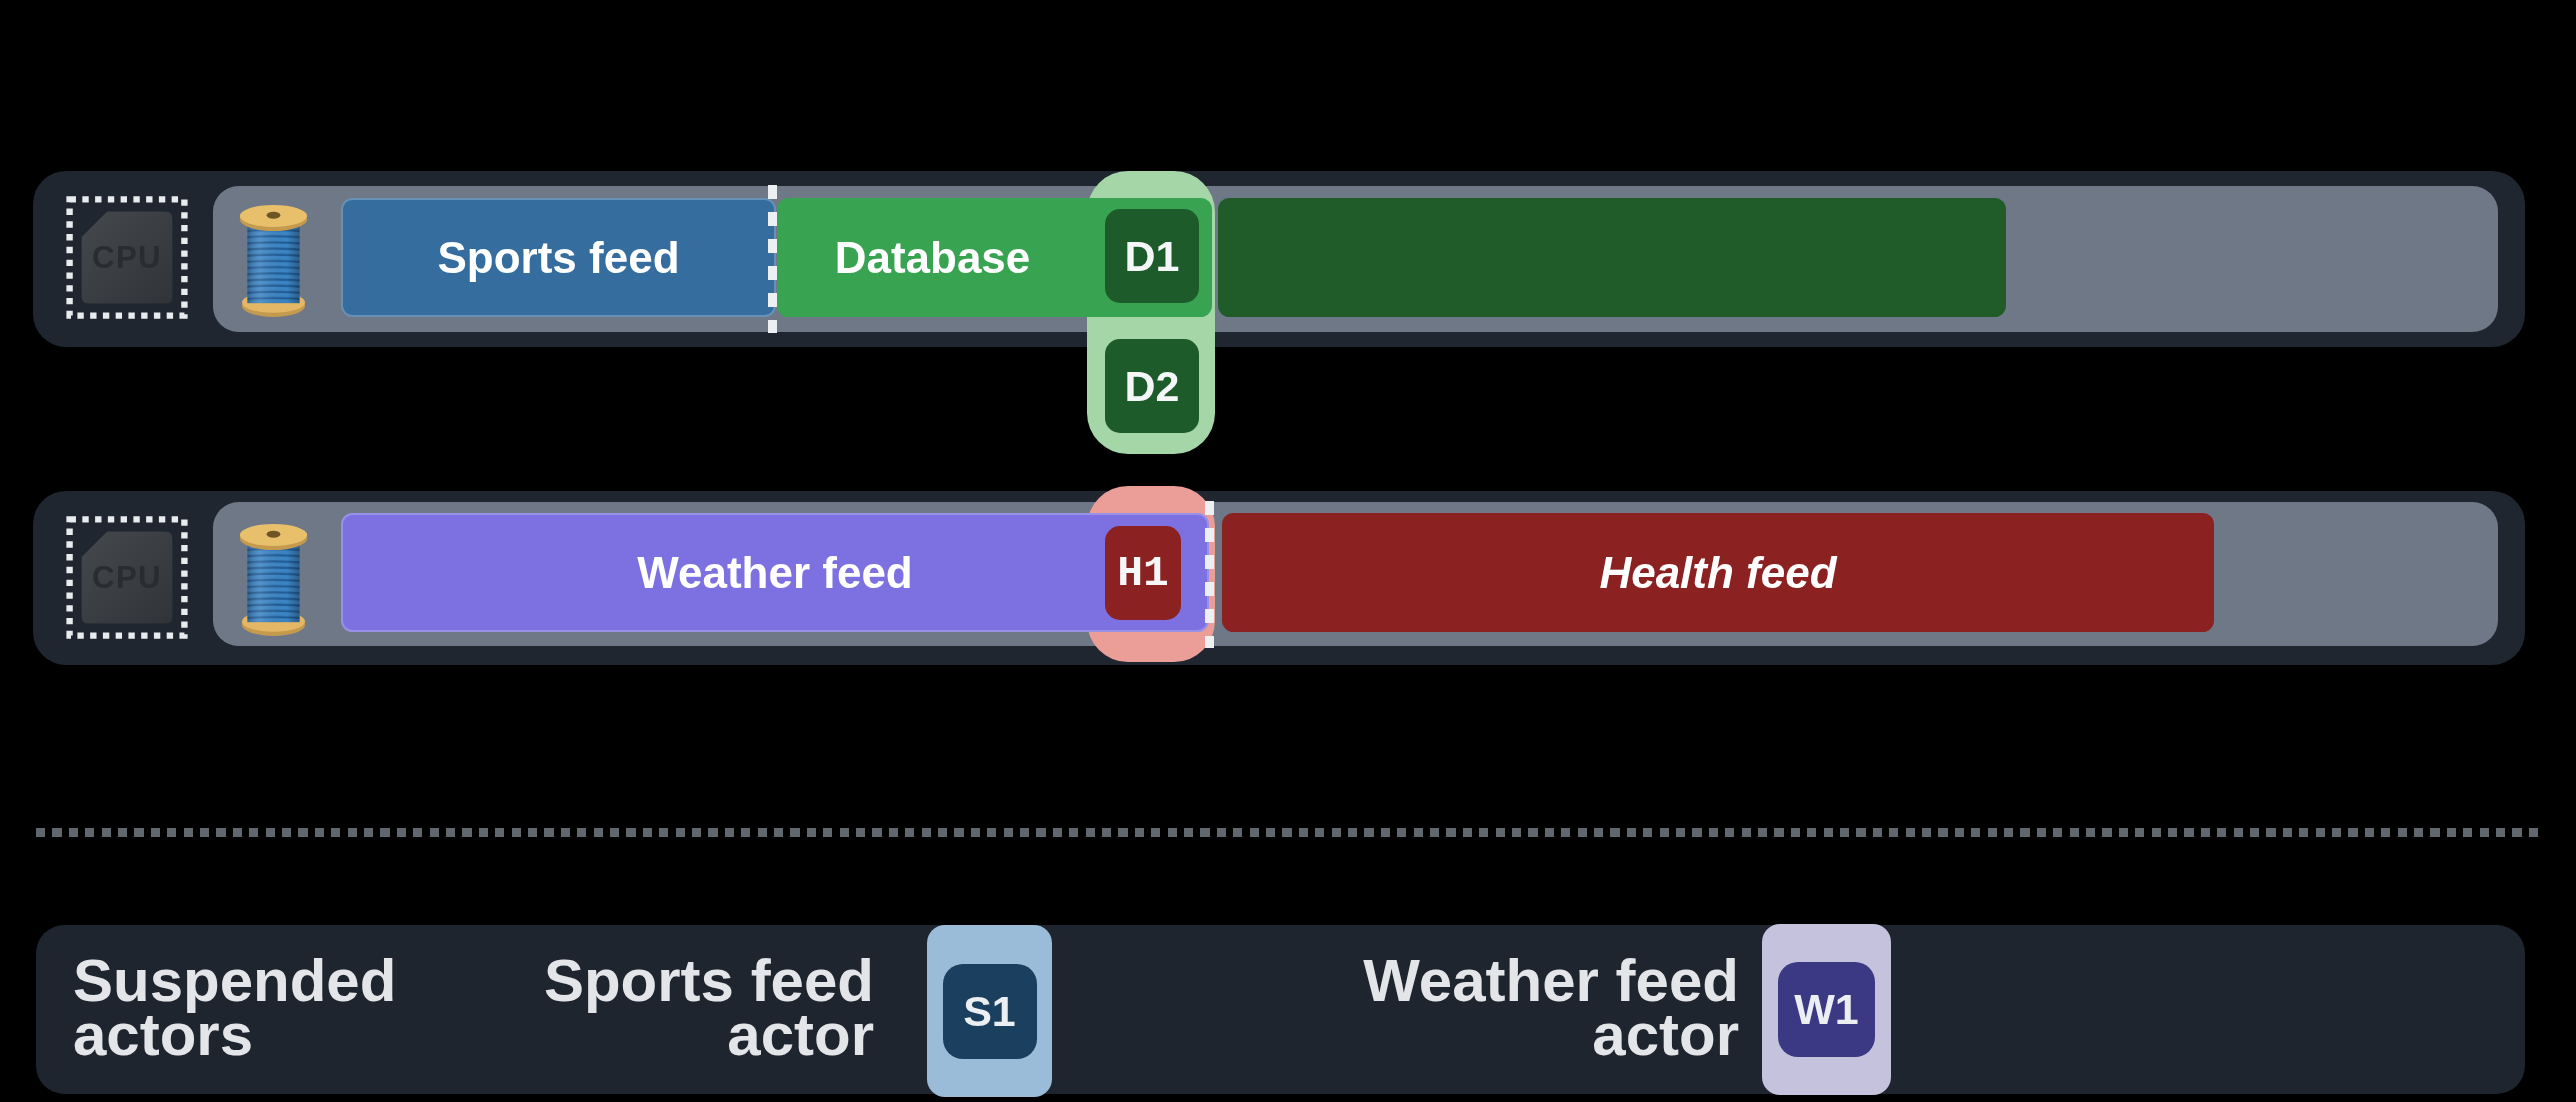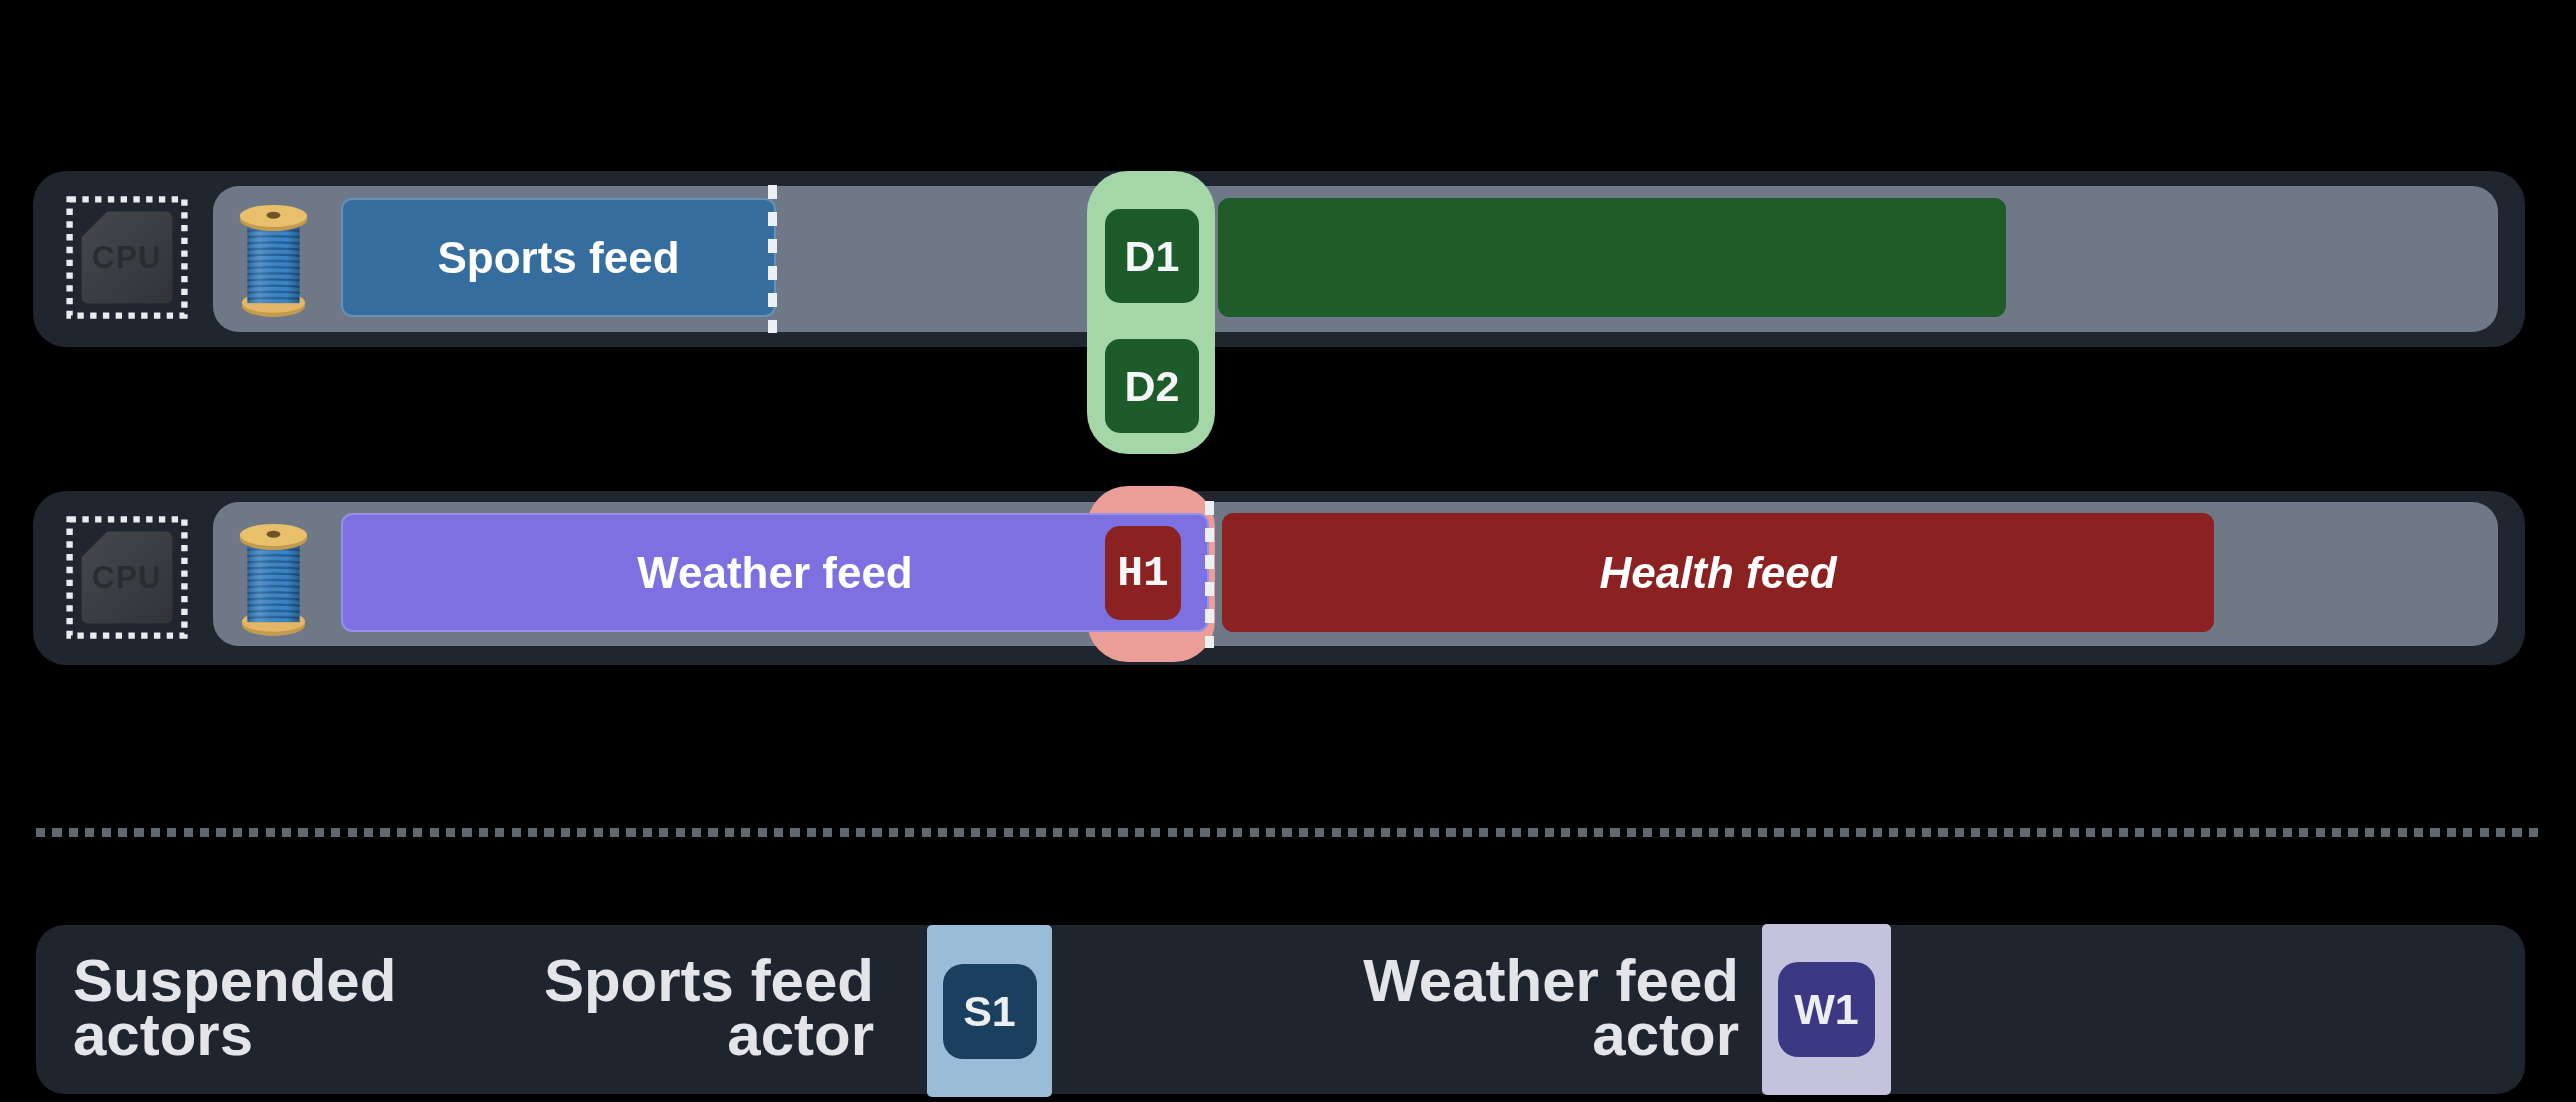--- a/index.html
+++ b/index.html
@@ -81,21 +81,21 @@
     font-size: 60px;
     font-weight: 600;
     color: #e3e5e8;
     line-height: 54px;
   }
   #suspended-title { left: 73px; top: 954px; text-align: left; }
   #sports-actor-label  { left: 498px;  top: 954px; width: 376px; text-align: right; }
   #weather-actor-label { left: 1351px; top: 954px; width: 388px; text-align: right; }
 
   .actor-pill {
-    border-radius: 5px;
+    border-radius: 18px;
     display: flex;
     align-items: center;
     justify-content: center;
   }
   #pill-s1 { left: 927px; top: 925px; width: 125px; height: 172px; background: #9bbcd9; }
   #pill-w1 { left: 1762px; top: 924px; width: 129px; height: 171px; background: #c4c2dc; }
   .actor-badge {
     border-radius: 20px;
     display: flex;
     align-items: center;
@@ -120,20 +120,23 @@
 
 <div id="stage">
 
   <div class="abs cpu-row" id="row1-bg"></div>
   <div class="abs thread-track" id="track1"></div>
 
   <div class="abs highlight-pill" id="pill-database"></div>
 
   <div class="abs block" id="block-sports">
     <span class="block-label">Sports feed</span>
+  </div>
+  <div class="abs block" id="block-database">
+    <span class="block-label">Database</span>
   </div>
   <div class="abs block" id="block-database-cont"></div>
 
   <div class="abs job-badge" id="badge-d1">D1</div>
   <div class="abs job-badge" id="badge-d2">D2</div>
   <div class="abs switch-dash" id="dash-row1"></div>
 
   <div class="abs cpu-row" id="row2-bg"></div>
   <div class="abs thread-track" id="track2"></div>
 

